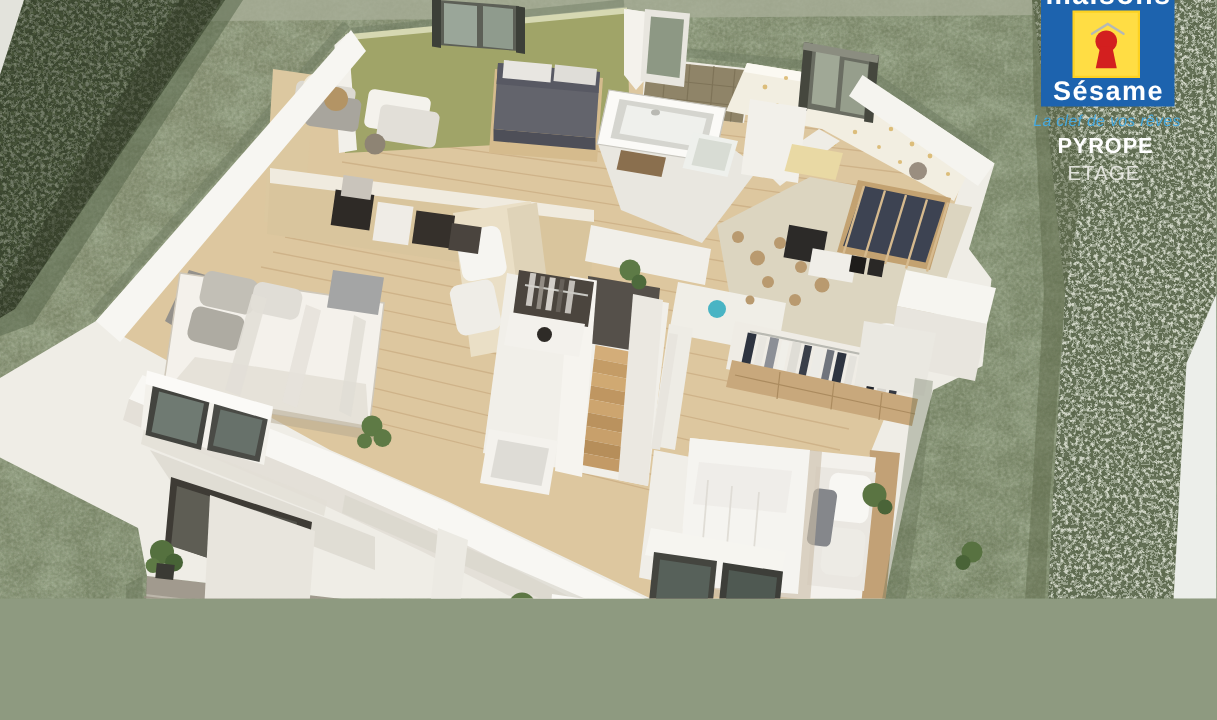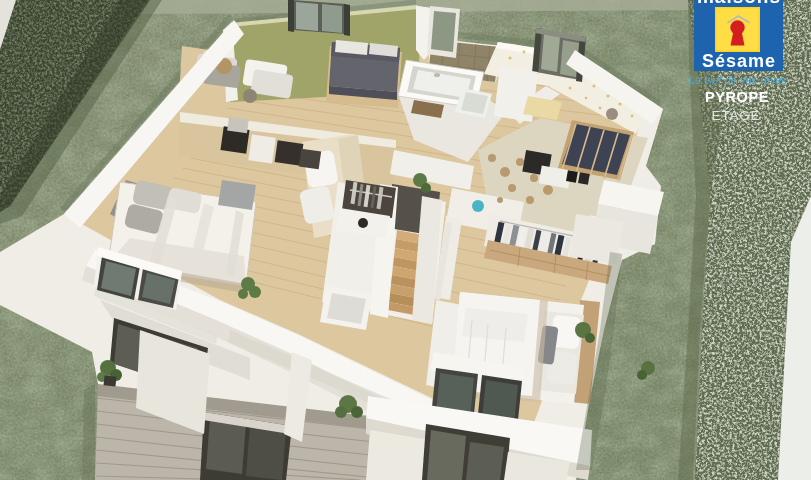--- a/index.html
+++ b/index.html
@@ -1,15 +1,15 @@
 <!DOCTYPE html>
 <html><head><meta charset="utf-8">
 <style>
 html,body{margin:0;padding:0;background:#8e9a80;}
-#c{position:relative;width:811px;height:480px;overflow:hidden;font-family:"Liberation Sans",sans-serif;}
+#c{position:relative;width:811px;height:399px;overflow:hidden;font-family:"Liberation Sans",sans-serif;}
 </style></head>
 <body>
 <div id="c">
 <svg width="811" height="480" viewBox="0 0 811 480">
 <defs>
 <filter id="fSpeck" x="-5%" y="-5%" width="110%" height="110%">
   <feTurbulence type="fractalNoise" baseFrequency="0.4" numOctaves="3" seed="23"></feTurbulence>
   <feColorMatrix type="matrix" values="0 0 0 0 0.85, 0 0 0 0 0.87, 0 0 0 0 0.78, 0 1 0 0 0"></feColorMatrix>
   <feComponentTransfer>
             <feFuncA type="discrete" tableValues="0 0 0 0.5 0.95 1"></feFuncA>

